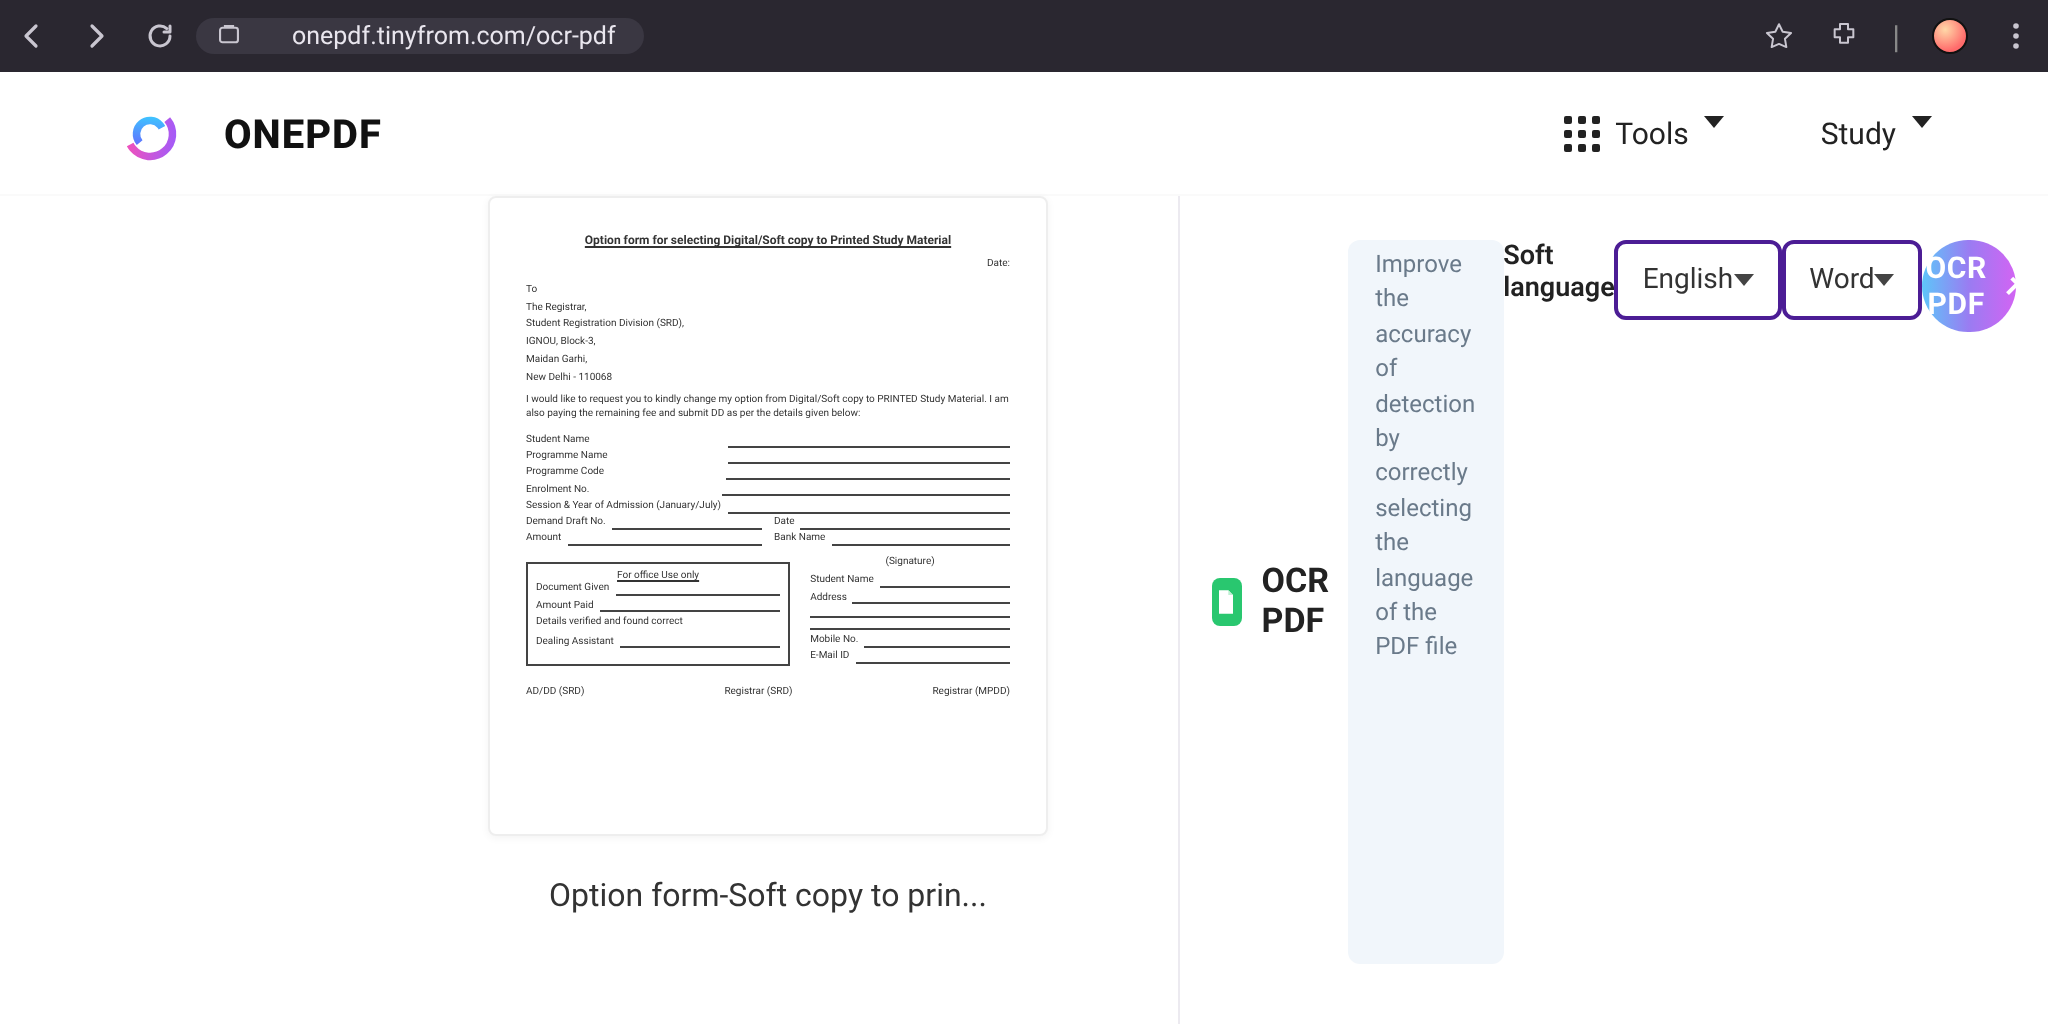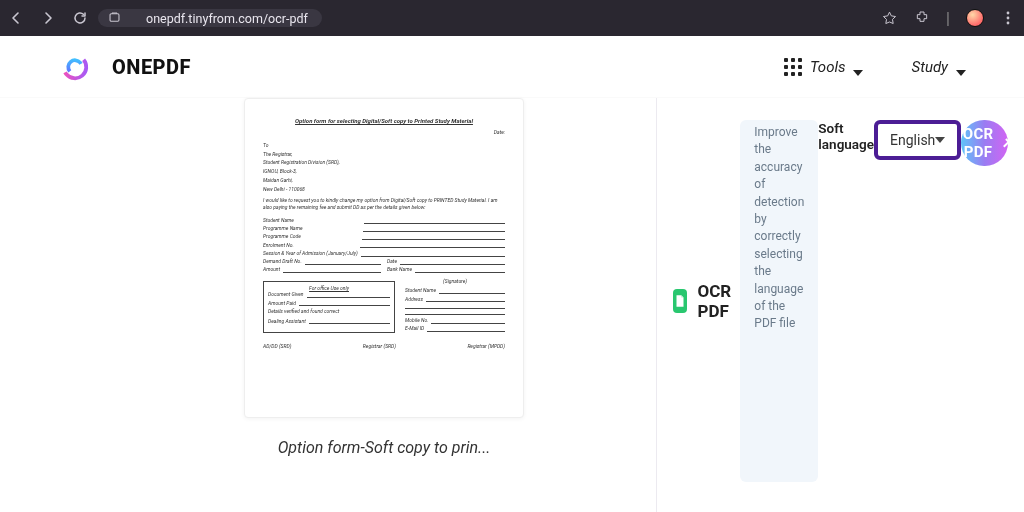--- a/index.html
+++ b/index.html
@@ -16,29 +16,29 @@
   .chrome-right { display:flex; gap:16px; align-items:center; }
   .avatar-dot { width:18px; height:18px; border-radius:50%; background:radial-gradient(circle at 35% 30%,#ffd8a8,#ff6b6b 70%); border:1px solid #111; }
 
   
   .site-header { height:62px; background:#fff; display:flex; align-items:center; padding:0 58px 0 60px; border-bottom:1px solid rgba(0,0,0,.02); }
   .logo { display:flex; align-items:center; gap:22px; }
   .logo-mark { width:30px; height:30px; position:relative; }
   .logo-text { font-weight:800; font-size:20px; letter-spacing:.5px; color:#111; }
   .header-spacer { flex:1; }
   .hmenu { display:flex; gap:48px; align-items:center; }
-  .hmenu-item { display:flex; align-items:flex-end; gap:8px; font-size:15px; color:#222; cursor:pointer;font-style:italic; }
+  .hmenu-item { display:flex; align-items:flex-start; gap:8px; font-size:15px; color:#222; cursor:pointer; }
   .grid9 { display:grid; grid-template-columns:repeat(3,4px); grid-template-rows:repeat(3,4px); gap:3px; }
   .grid9 span { width:4px; height:4px; background:#222; border-radius:1px; }
   .caret { width:0; height:0; border-left:5px solid transparent; border-right:5px solid transparent; border-top:6px solid #222; }
 
   
   .main { display:flex; height:414px; background:#fff; }
   .left { flex:1; padding:0 0 0 0; position:relative; }
-  .card { width:280px; margin-left:244px; margin-top:0;font-style:italic; }
+  .card { width:280px; margin-left:244px; margin-top:0; }
   .card-preview { width:280px; height:320px; background:#fff; border:1px solid #eee; border-radius:4px; box-shadow:0 1px 4px rgba(0,0,0,.05); padding:18px 18px 14px; position:relative; overflow:hidden; }
   .doc { font-size:5px; color:#333; line-height:1.35; }
   .doc-title { text-align:center; font-weight:700; text-decoration:underline; font-size:6px; margin-bottom:4px; }
   .doc-date { text-align:right; margin-bottom:6px; }
   .doc p { margin-bottom:2px; }
   .doc .para { margin:5px 0 6px; }
   .field-row { display:flex; align-items:flex-end; gap:3px; margin-bottom:1.5px; }
   .field-label { white-space:nowrap; }
   .field-line { flex:1; border-bottom:.5px solid #444; height:5px; }
   .two-col { display:flex; gap:6px; }
@@ -47,21 +47,21 @@
   .sig { margin-top:3px; }
   .footer-row { display:flex; justify-content:space-between; margin-top:10px; font-size:5px; }
   .card-caption { text-align:center; font-size:16px; color:#333; margin-top:20px; padding:0 8px; white-space:nowrap; overflow:hidden; }
 
   
   .side { flex:0 0 258px; border-left:1px solid #eceaf0; padding:22px 16px 14px; display:flex; flex-direction:row; }
   .side-title { display:flex; align-items:center; gap:10px; font-weight:700; font-size:17px; color:#222; margin-bottom:16px; }
   .pdf-icon { width:24px; height:24px; background:#29c76f; border-radius:4px; display:flex; align-items:center; justify-content:center; }
   .notice { background:#f1f6fb; border-radius:6px; padding:4px 14px; font-size:12px; color:#6a7a8a; line-height:1.45; margin-bottom:16px; }
   .label { font-size:13.5px; color:#222; font-weight:600; margin-bottom:8px; }
-  .select { height:40px; border:4px solid #4c1d95; border-radius:6px; background:#fff; display:flex; align-items:center; justify-content:space-between; padding:0 12px; font-size:14px; color:#333; cursor:pointer; margin-bottom:14px; }
+  .select { height:40px; border:2px solid #4c1d95; border-radius:6px; background:#fff; display:flex; align-items:center; justify-content:space-between; padding:0 12px; font-size:14px; color:#333; cursor:pointer; margin-bottom:14px; }
   .select .caret { border-top-color:#444; }
   .side-spacer { flex:1; }
   .cta { height:46px; border:none; border-radius:23px; background:linear-gradient(90deg,#5ec5f9 0%,#9a7cf2 50%,#d264f3 100%); color:#fff; font-weight:700; font-size:15px; letter-spacing:.3px; display:flex; align-items:center; justify-content:center; gap:8px; cursor:pointer; }
   .cta-arrow { width:8px; height:8px; border-right:2px solid #fff; border-top:2px solid #fff; transform:rotate(45deg); }
 </style>
 </head>
 <body>
 
 <div class="browser-bar">
   <div class="nav-icons">
@@ -279,20 +279,24 @@
       <span>OCR PDF</span>
     </div>
     <div class="notice">Improve the accuracy of detection by correctly selecting the language of the PDF file</div>
 
     <div class="label">Soft language</div>
     <div class="select">
       <span>English</span>
       <span class="caret"></span>
     </div>
 
+    <div class="select">
+      <span>Word</span>
+      <span class="caret"></span>
+    </div>
 
     <div class="side-spacer"></div>
     <button class="cta">
       <span>OCR PDF</span>
       <span class="cta-arrow"></span>
     </button>
   </div>
 </div>
 
 </body></html>

